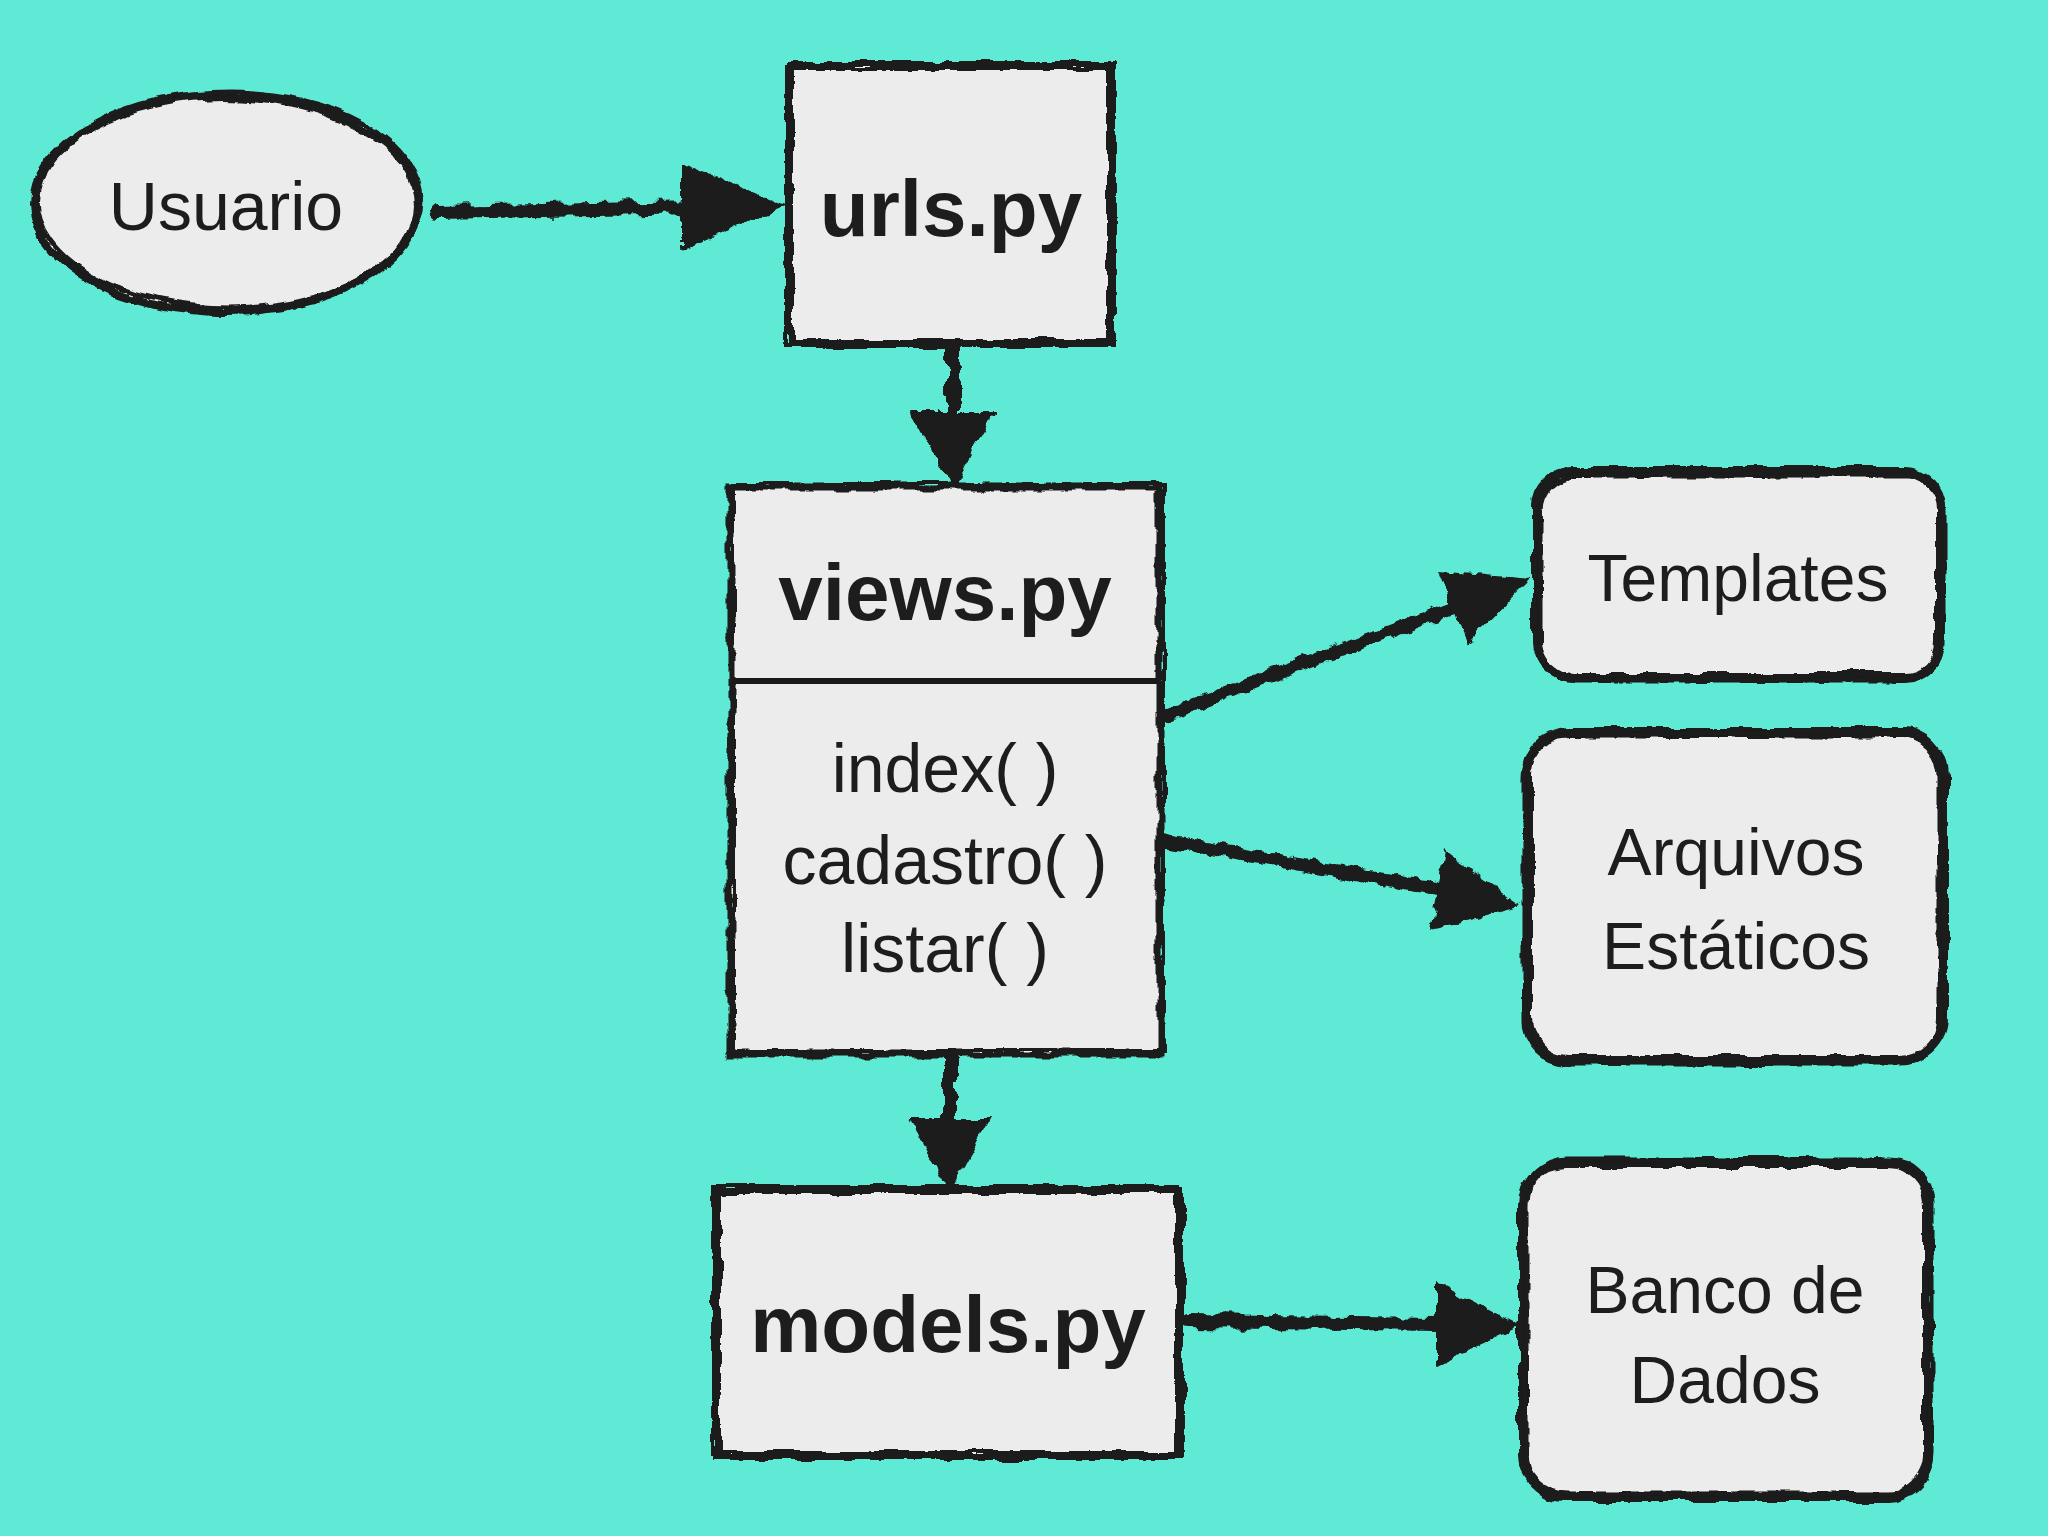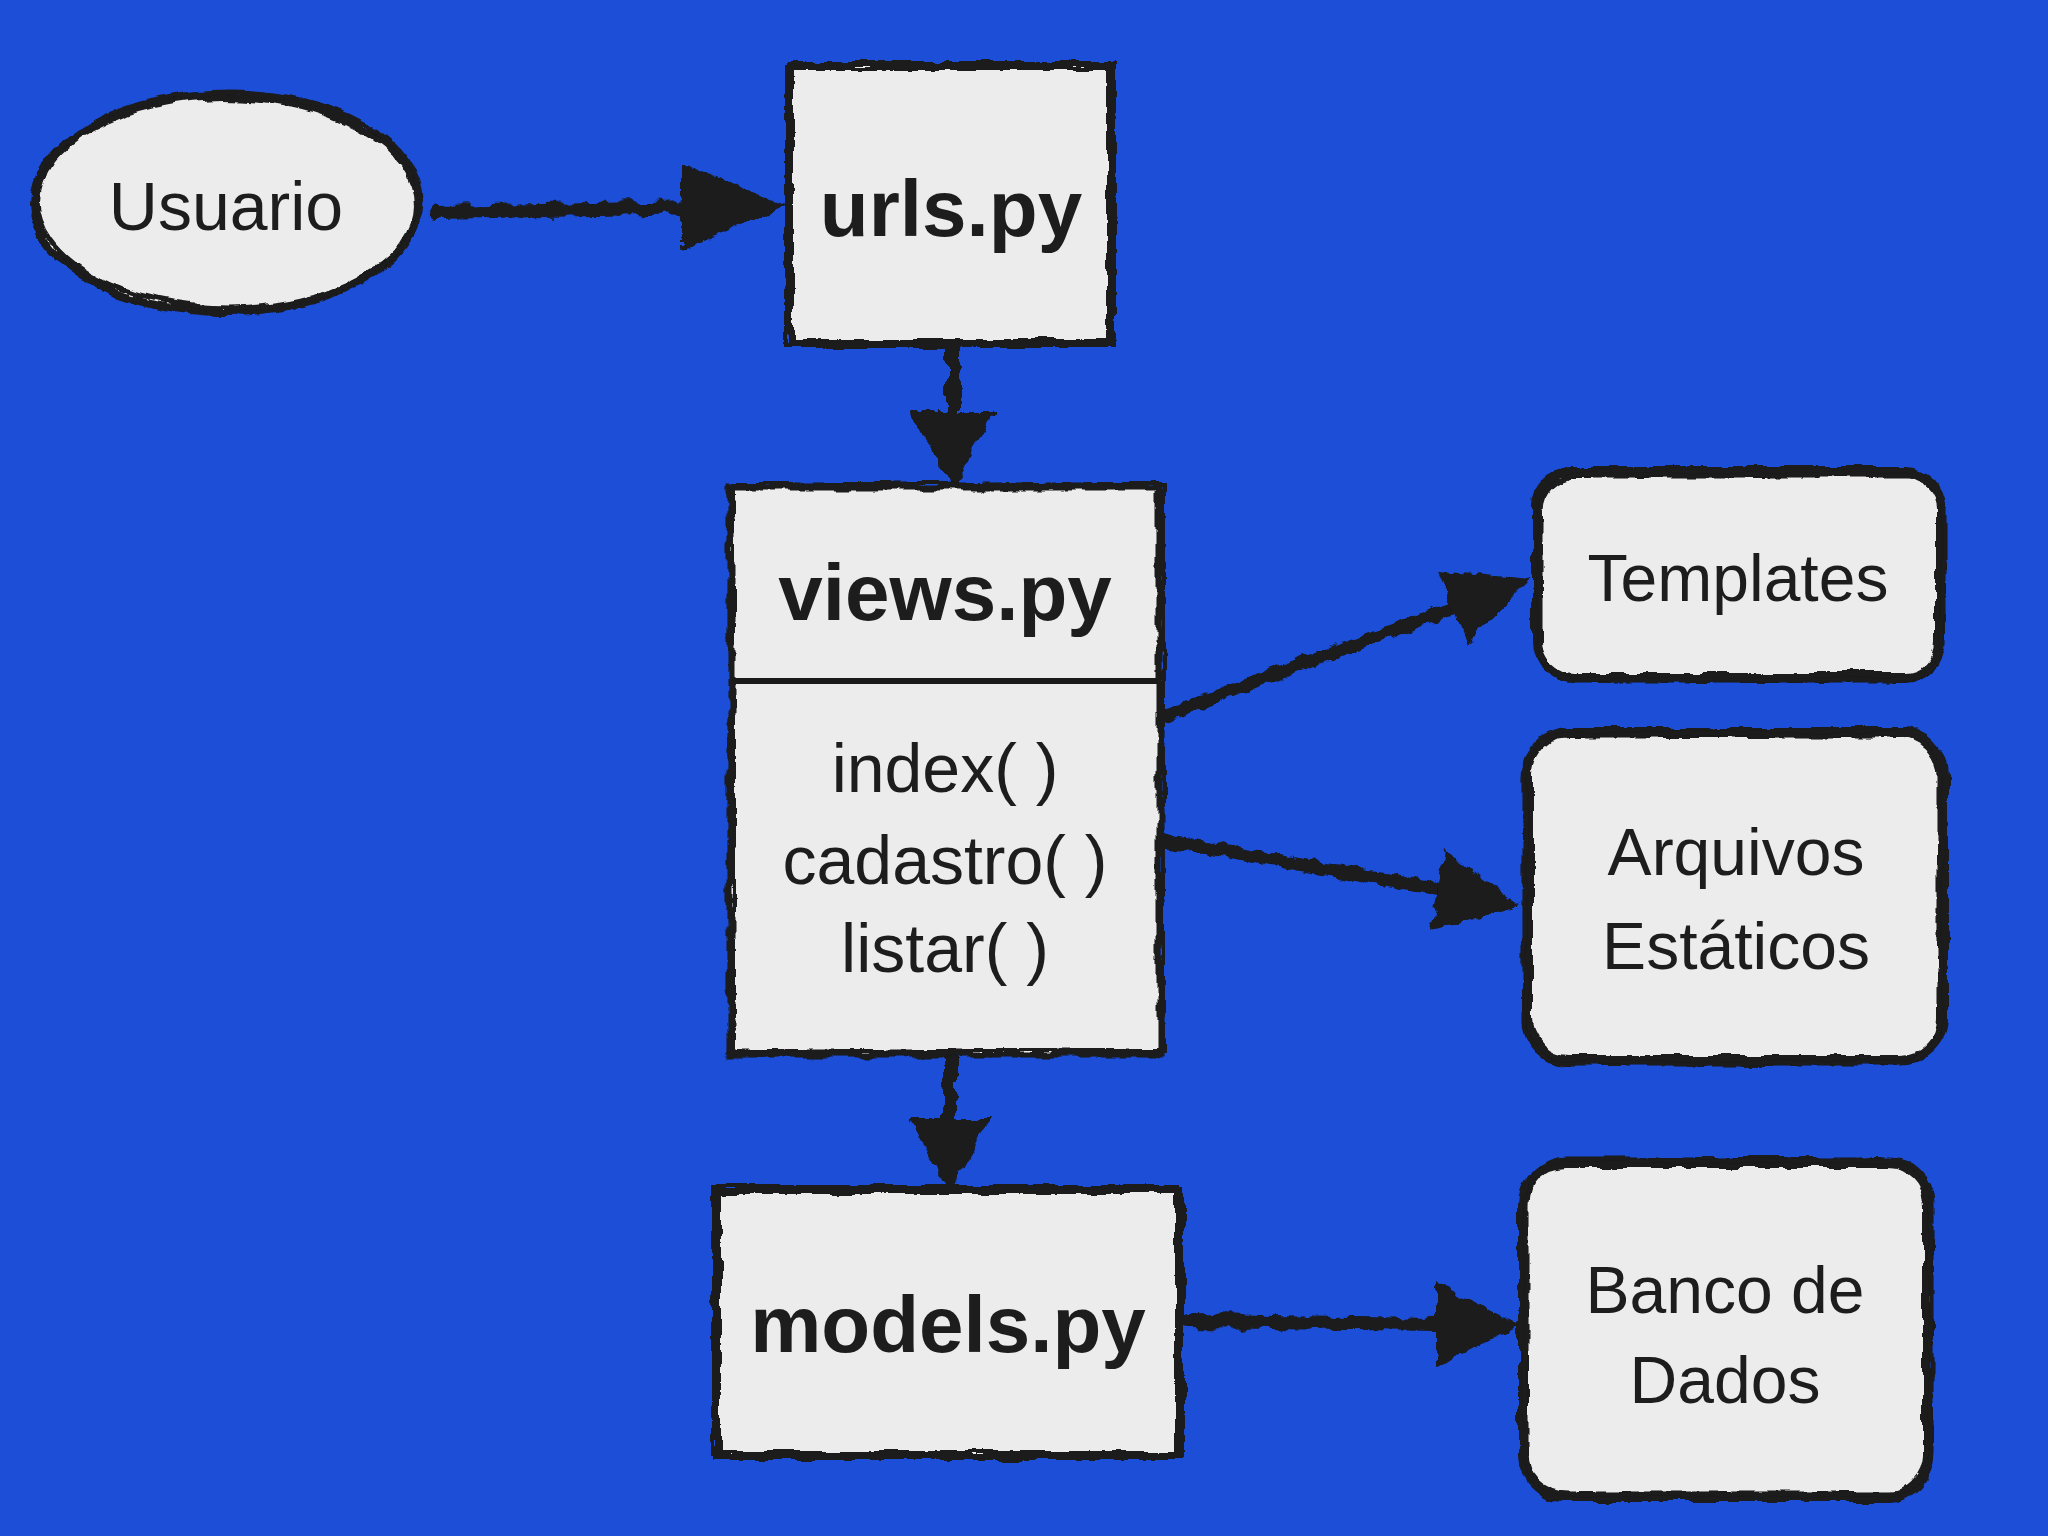--- a/index.html
+++ b/index.html
@@ -9,21 +9,21 @@
   }
   body {
     width: 2048px;
     height: 1536px;
     overflow: hidden;
   }
   .diagram-canvas {
     position: relative;
     width: 2048px;
     height: 1536px;
-    background: #1d4ed8;
+    background: #5eead4;
   }
   svg { display: block; }
   .node-fill {
     fill: #ececec;
     stroke: #1a1a1a;
   }
   .outline {
     fill: none;
     stroke: #1a1a1a;
   }

